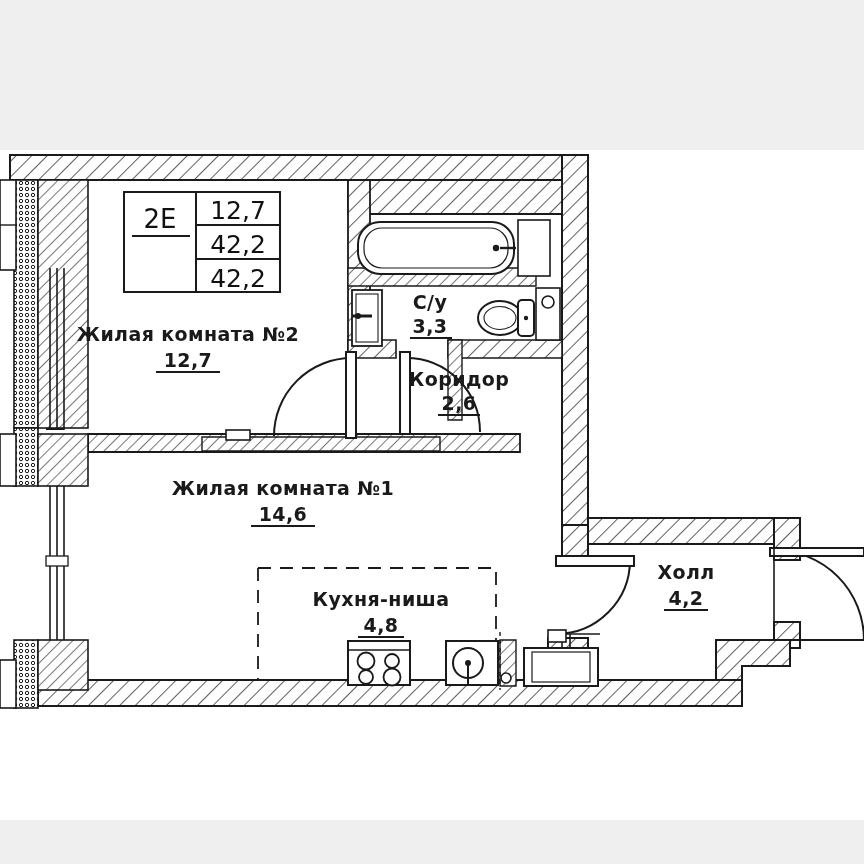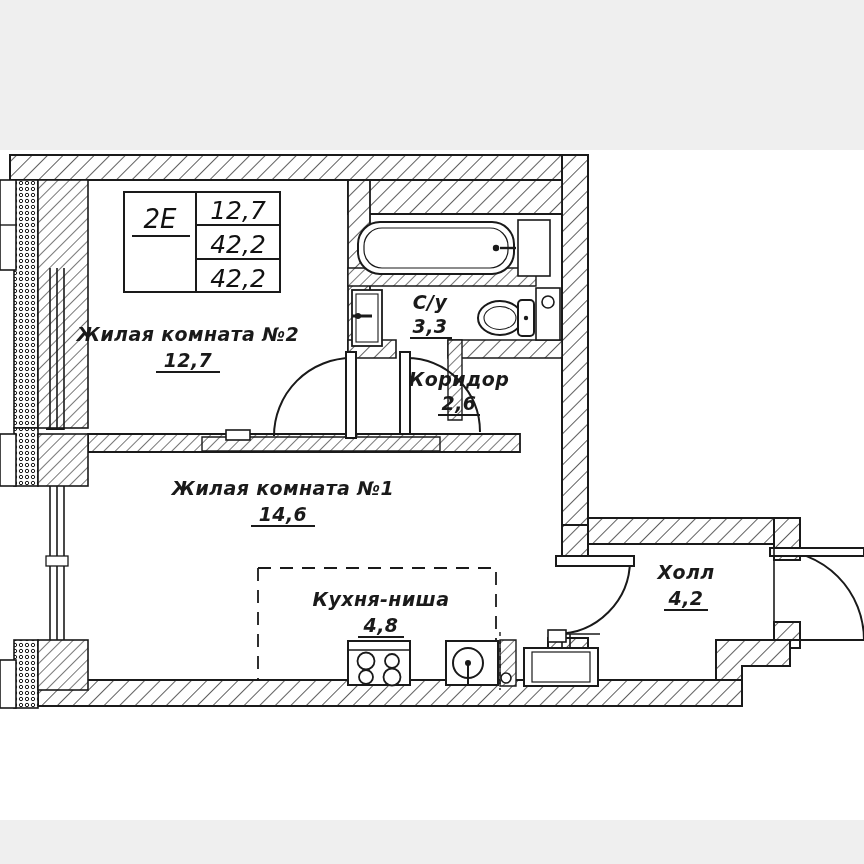--- a/index.html
+++ b/index.html
@@ -11,21 +11,20 @@
     width: 864px;
     height: 864px;
     font-family: "DejaVu Sans", sans-serif;
     overflow: hidden;
   }
   #plan-root {
     position: relative;
     width: 864px;
     height: 864px;
     background: #a21caf;
-    font-style: italic;
   }
   #plan-svg {
     display: block;
     width: 864px;
     height: 864px;
   }
   .room-label-text {
     font-family: "DejaVu Sans", sans-serif;
     font-size: 19px;
     font-weight: 600;

